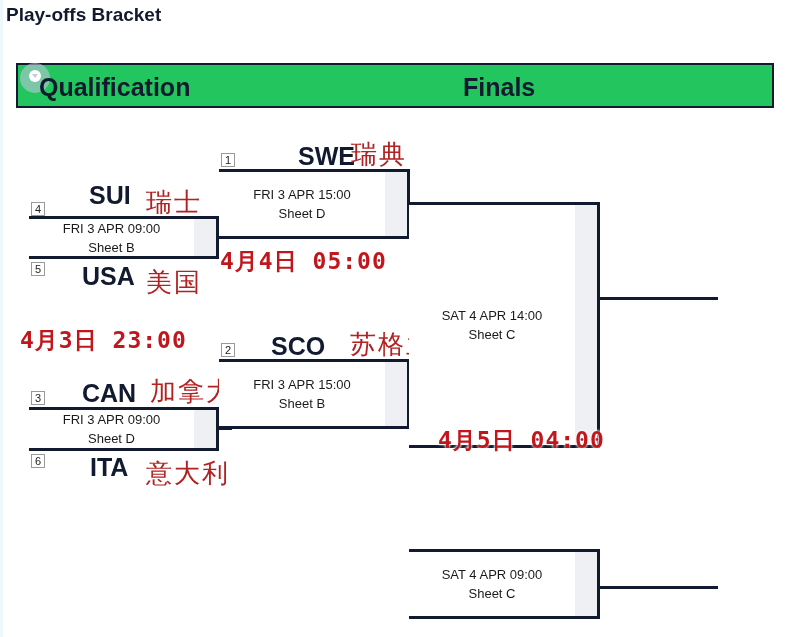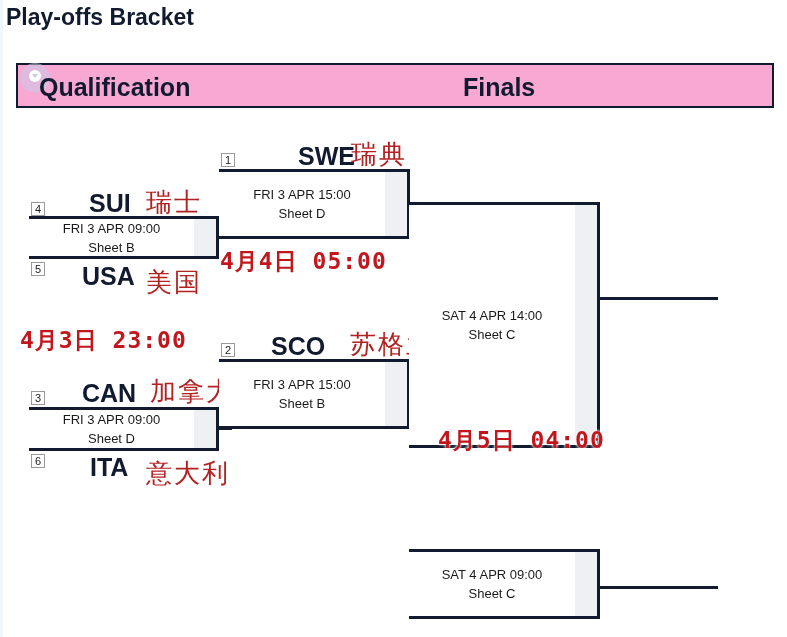--- a/index.html
+++ b/index.html
@@ -5,25 +5,25 @@
   html, body { margin:0; padding:0; }
   body {
     width:787px; height:637px; position:relative; overflow:hidden;
     background:#ffffff;
     font-family:"Liberation Sans", sans-serif;
     color:#111a2e;
   }
   .left-strip { position:absolute; left:0; top:0; width:3px; height:637px; background:#eef7fb; }
   .page-title {
     position:absolute; left:6px; top:4px;
-    font-size:23px; font-weight:bold; color:#111a2e;
+    font-size:19px; font-weight:bold; color:#111a2e;
   }
   .round-header {
     position:absolute; left:16px; top:63px; width:758px; height:45px;
-    border:2px solid #111a2e; background:#f9a8d4; box-sizing:border-box;
+    border:2px solid #111a2e; background:#22c55e; box-sizing:border-box;
   }
   .round-label {
     position:absolute; top:8px; font-size:25px; font-weight:bold; color:#111a2e;
   }
   .dl-icon {
     position:absolute; left:2px; top:-2px; width:30px; height:30px; border-radius:50%;
     background:rgba(200,200,230,0.55);
   }
   .dl-icon::before {
     content:""; position:absolute; left:9px; top:7px; width:12px; height:12px; border-radius:50%;
@@ -71,21 +71,21 @@
 <div class="page-title">Play-offs Bracket</div>
 
 <div class="round-header">
   <div class="dl-icon"></div>
   <div class="round-label" style="left:21px;">Qualification</div>
   <div class="round-label" style="left:445px;">Finals</div>
 </div>
 
 <div>
   <div class="seed" style="left:31px; top:202px;">4</div>
-  <div class="team" style="left:89px; top:189px;text-align:center;">SUI</div>
+  <div class="team" style="left:89px; top:181px;text-align:center;">SUI</div>
   <div class="cn" style="left:146px; top:185px;text-align:center;">瑞士</div>
   <div class="match" style="left:29px; top:216px; width:190px; height:43px;">
     <div class="strip"></div>
     <div class="info">
       <div>FRI 3 APR 09:00</div>
       <div>Sheet B</div>
     </div>
   </div>
   <div class="seed" style="left:31px; top:262px;">5</div>
   <div class="team" style="left:82px; top:262px;">USA</div>

